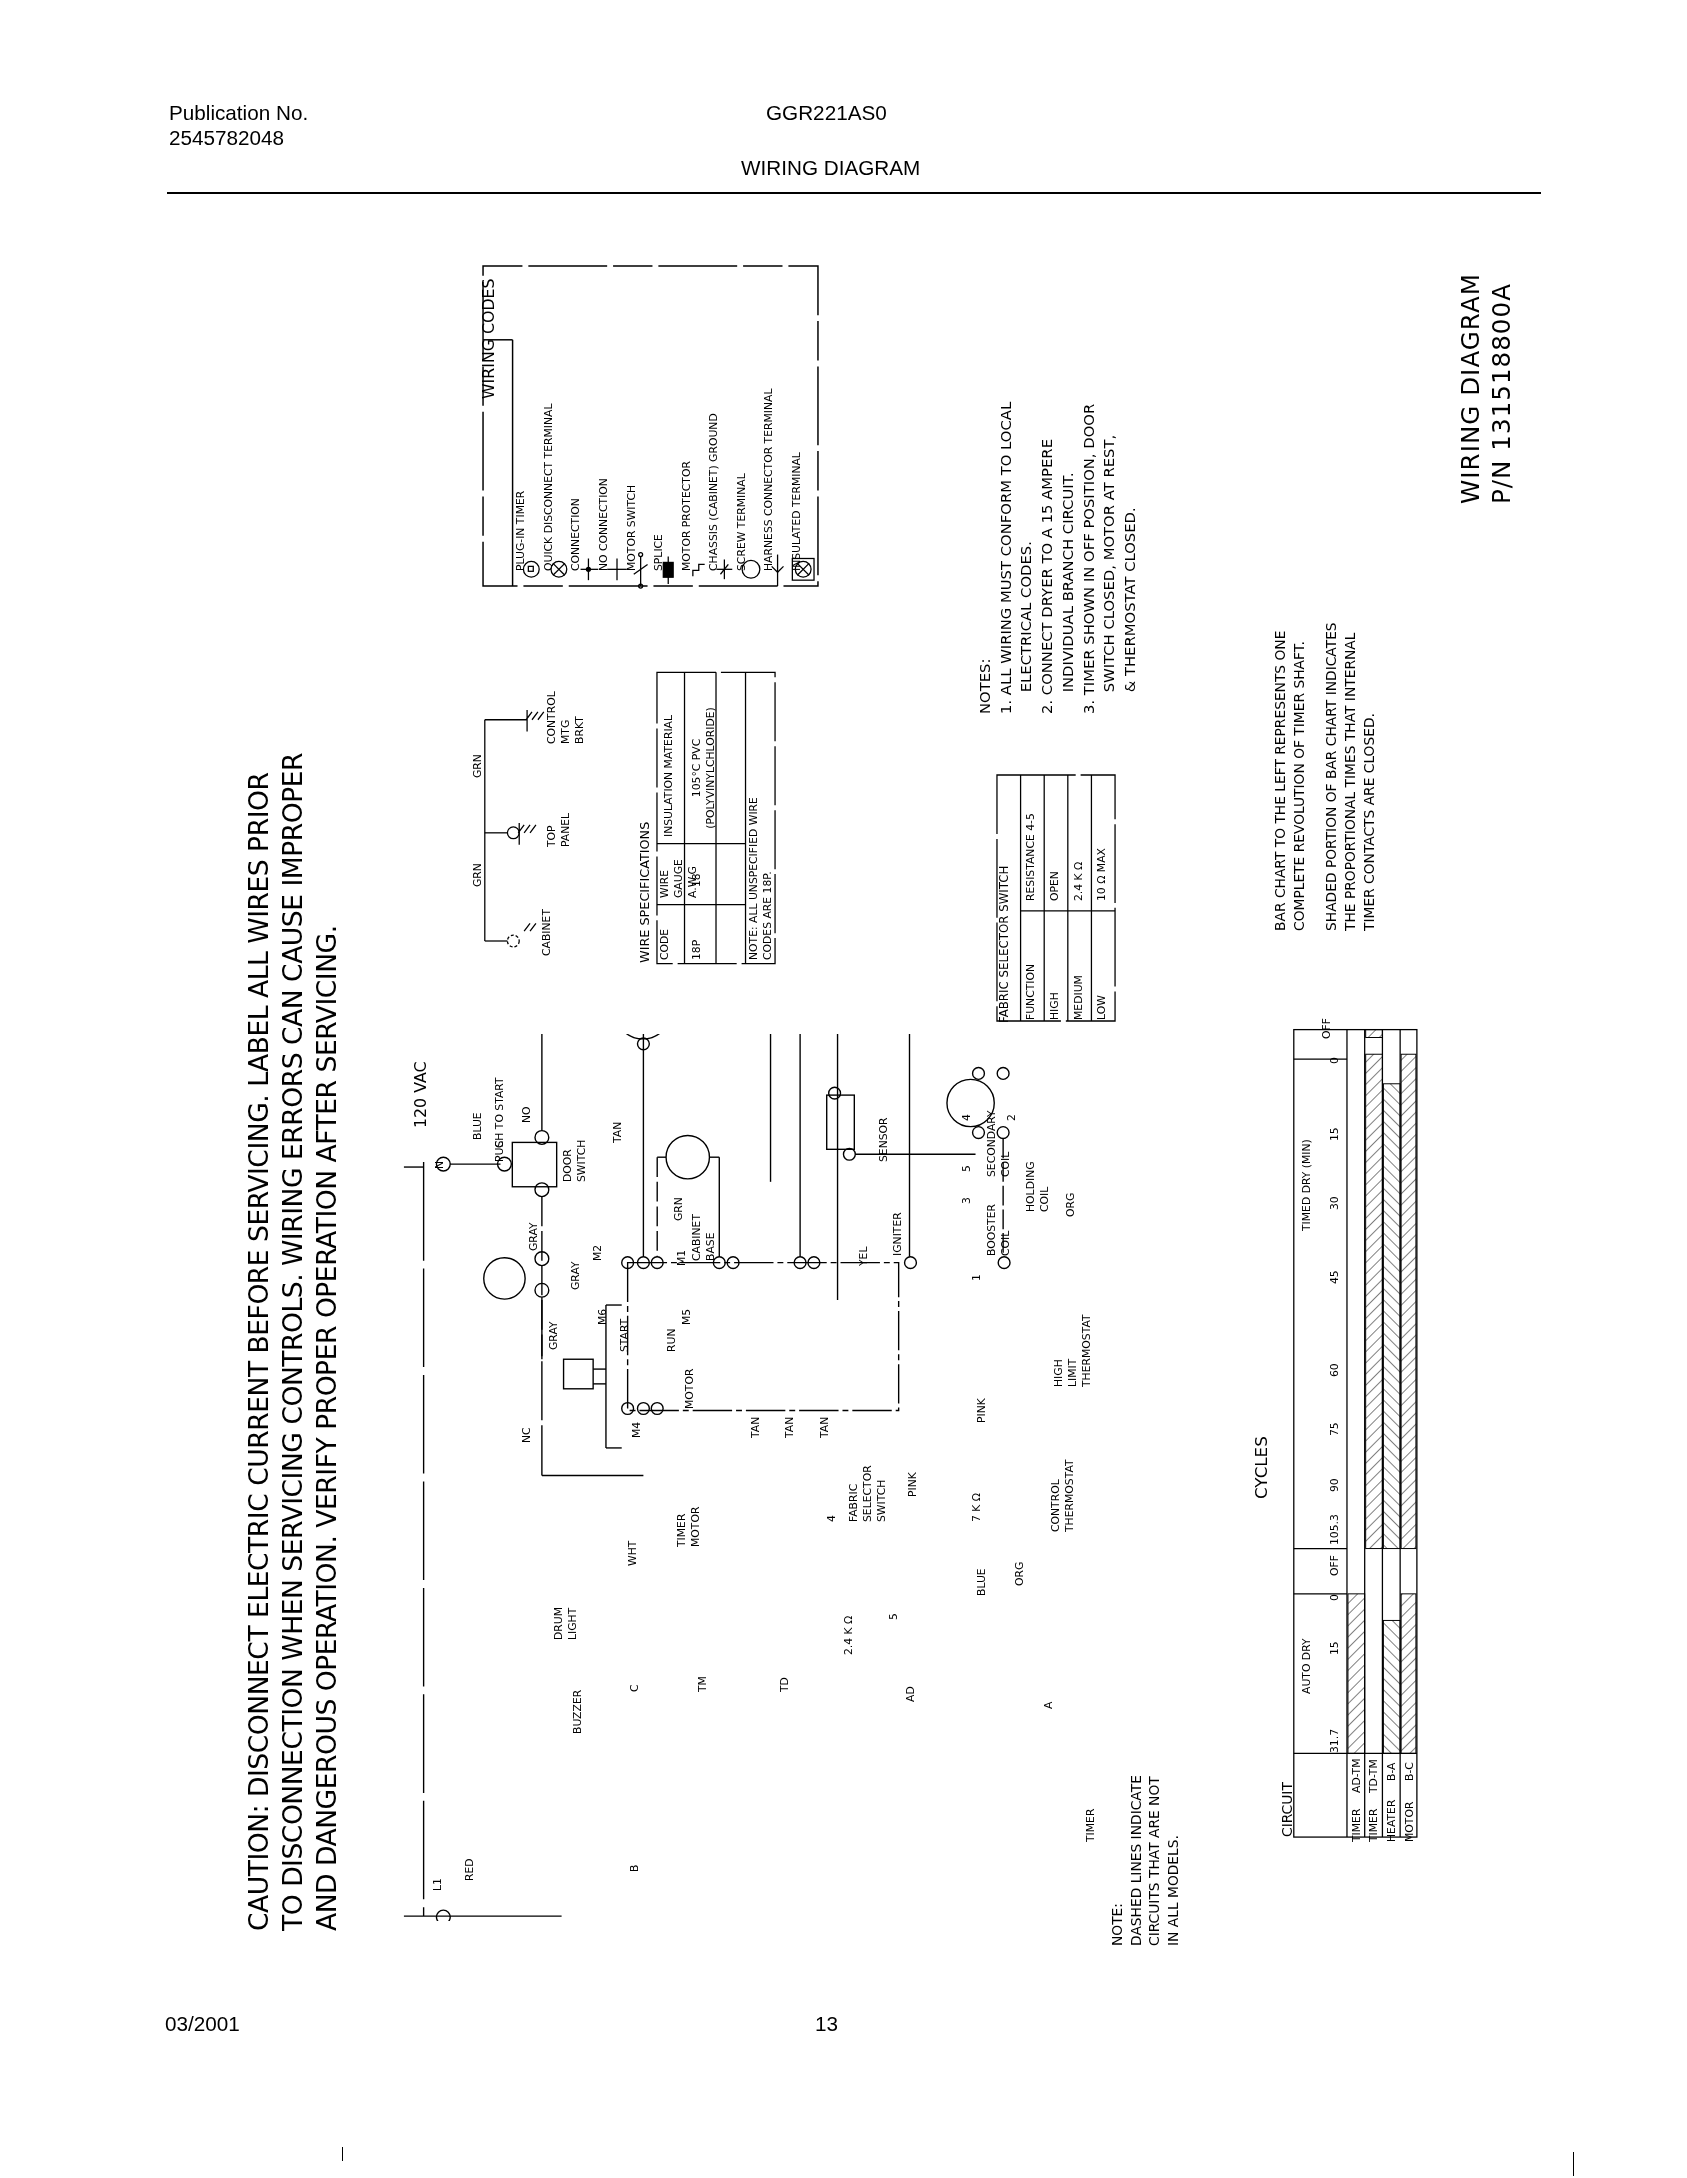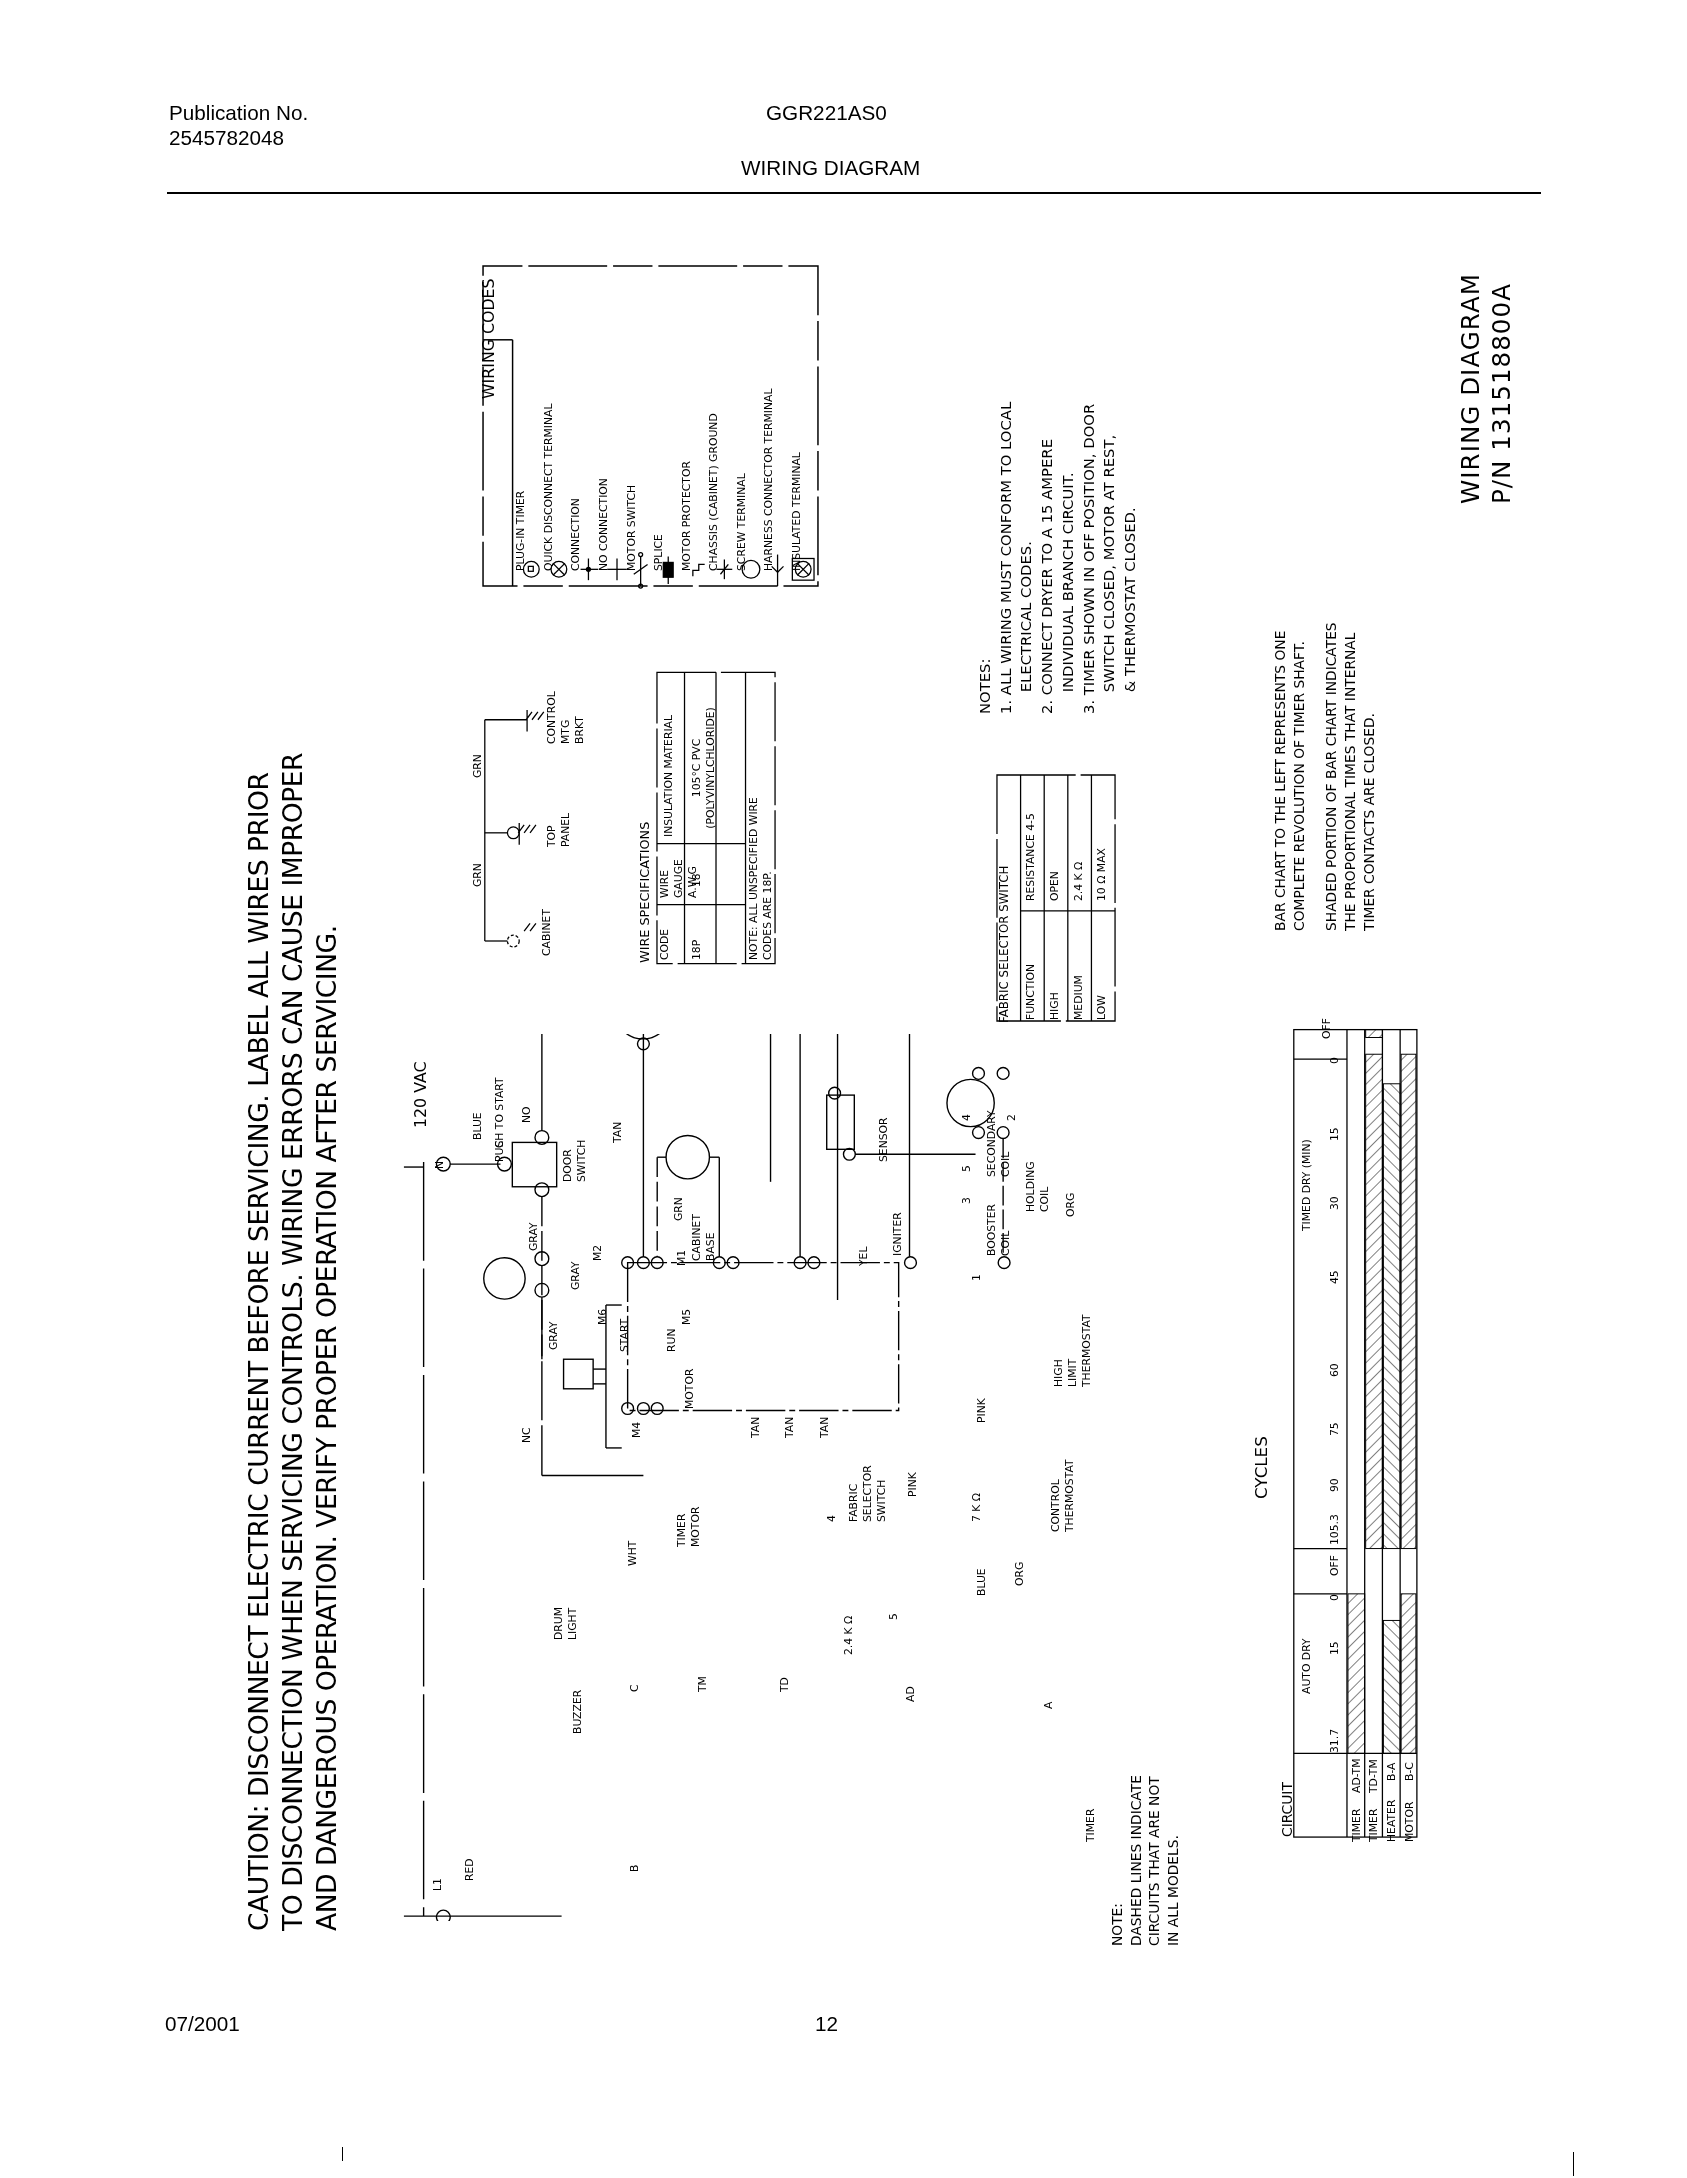--- a/index.html
+++ b/index.html
@@ -384,17 +384,17 @@
 <div class="rot small" style="left:960px;top:1121px;">4</div>
 <div class="rot small" style="left:960px;top:1172px;">5</div>
 
 <div class="rot notes" style="left:1108px;top:1946px;font-size:13.8px;line-height:18.7px;">
   <div>NOTE:</div>
   <div>DASHED LINES INDICATE</div>
   <div>CIRCUITS THAT ARE NOT</div>
   <div>IN ALL MODELS.</div>
 </div>
 
-<div class="ftr" style="left:165px;top:2012px;">07/2001</div>
-<div class="ftr" style="left:815px;top:2012px;">12</div>
+<div class="ftr" style="left:165px;top:2012px;">03/2001</div>
+<div class="ftr" style="left:815px;top:2012px;">13</div>
 <div class="mark" style="left:342px;top:2147px;width:1px;height:13.8px;"></div>
 <div class="mark" style="left:1573px;top:2152px;width:1px;height:23.6px;"></div>
 
 
 </body></html>

